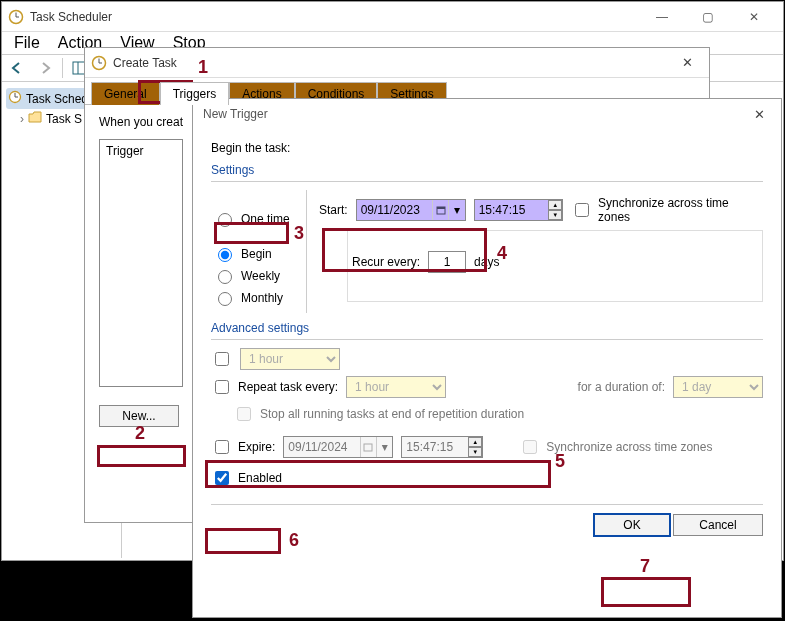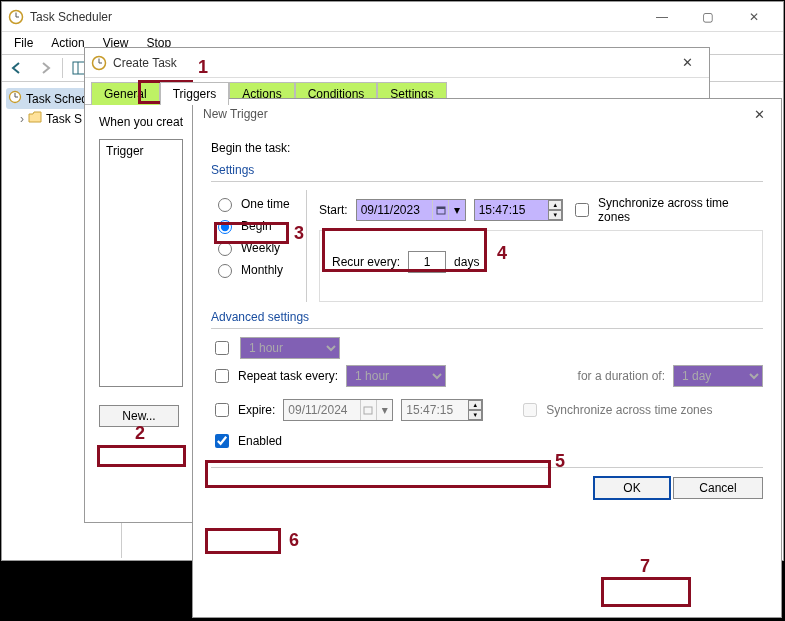--- a/index.html
+++ b/index.html
@@ -6,47 +6,47 @@
 body { margin:0; background:#000; width:785px; height:621px; position:relative; overflow:hidden; font-size:12px; }
 
 
 .win { position:absolute; background:#fff; border:1px solid #999; }
 .titlebar { height:30px; display:flex; align-items:center; padding:0 6px; background:#fff; border-bottom:1px solid #ddd; }
 .titlebar .title { margin-left:6px; font-size:12px; color:#333; }
 .win-btns { margin-left:auto; display:flex; }
 .win-btn { width:46px; height:30px; display:flex; align-items:center; justify-content:center; color:#555; }
 
 .menubar { height:22px; padding:0 4px; display:flex; align-items:center; gap:2px; }
-.menuitem { padding:2px 8px; font-size:12px; }
+.menuitem { padding:2px 8px; font-size:16px; }
 
 .toolbar { height:28px; border-top:1px solid #ccc; border-bottom:1px solid #ccc; display:flex; align-items:center; padding:2px 4px; gap:6px; }
 .tool-icon { width:22px; height:22px; display:flex; align-items:center; justify-content:center; border:1px solid transparent; }
 
 .tree { padding:6px 4px; font-size:12px; }
 .tree-row { display:flex; align-items:center; gap:4px; padding:2px 2px; }
 .sel { background:#cde; border-radius:3px; }
 
 
 .tabs { display:flex; padding:4px 6px 0 6px; gap:0; }
-.tab { padding:4px 12px; border:1px solid #bbb; border-bottom:none; background:#bef264; font-size:12px; position:relative; }
+.tab { padding:4px 12px; border:1px solid #bbb; border-bottom:none; background:#a16207; font-size:12px; position:relative; }
 .tab.active { background:#fff; z-index:2; }
 .tab-row-border { border-bottom:1px solid #bbb; margin-top:-1px; }
 
 .dlg-body { padding:10px 14px; font-size:12px; }
 .listbox { border:1px solid #888; background:#fff; width:84px; height:248px; padding:4px 6px; }
 .btn { border:1px solid #888; background:#f3f3f3; padding:3px 14px; font-size:12px; display:inline-flex; align-items:center; justify-content:center; }
 .btn.primary{ border:2px solid #0a4aa8; }
 
 
 .group-title { color:#1a4ea0; font-size:12px; margin:8px 0 4px 0; }
 .hr { border:none; border-top:1px solid #ccc; margin:2px 0 8px 0; }
 .row { display:flex; align-items:center; gap:8px; margin:6px 0; }
 label { font-size:12px; }
 select, input[type=text] { border:1px solid #888; font-size:12px; padding:2px 4px; background:#fff; height:22px; }
-select[disabled], input[disabled]{ background:#4c1d95; color:#888; }
+select[disabled], input[disabled]{ background:#fef9c3; color:#888; }
 .radio, .check { display:flex; align-items:center; gap:6px; font-size:12px; }
 
 .radio input[type=radio]{ width:14px; height:14px; }
 input[type=checkbox]{ width:14px; height:14px; }
 
 .annot-box { position:absolute; border:3px solid #8a0d22; pointer-events:none; }
 .annot-num { position:absolute; color:#8a0d22; font-weight:bold; font-size:18px; pointer-events:none; }
 
 .close-x { font-size:13px; color:#444; padding:4px 10px; }
 .clock-icon svg { display:block; }
@@ -170,21 +170,21 @@
   <div class="dlg-body" style="padding:6px 18px 12px 18px;">
     <div class="row">
       <label>Begin the task:</label>
     </div>
 
     <div class="group-title">Settings</div>
     <hr class="hr">
 
     <div style="display:flex; gap:12px;">
       <div style="width:96px; border-right:1px solid #ccc; padding:2px 6px 2px 2px;">
-        <div class="radio" style="margin:3px 0;align-items:center;">
+        <div class="radio" style="margin:18px 0;align-items:center;">
             <input type="radio" name="freq" style="">
             <span>One time</span>
           </div>
         <div class="radio" style="margin:5px 0;">
             <input type="radio" name="freq" checked="" style="">
             <span>Begin</span>
           </div>
         <div class="radio" style="margin:5px 0;">
             <input type="radio" name="freq" style="">
             <span>Weekly</span>
@@ -214,21 +214,21 @@
             <div class="spin">
                 <div>▴</div>
                 <div>▾</div>
               </div>
           </div>
           <div class="check">
               <input type="checkbox" style="">
               <span>Synchronize across time zones</span>
             </div>
         </div>
-        <div style="border:1px solid #ddd; padding:14px 12px; margin-top:6px; height:72px;">
+        <div style="border:1px solid #ddd; padding:14px 4px; margin-top:6px; height:72px;margin-left:28px;">
           <div class="row">
             <label>Recur every:</label>
             <input type="text" style="width: 38px; text-align: center;" value="1">
             <span>days</span>
           </div>
         </div>
       </div>
     </div>
 
     <div class="group-title">Advanced settings</div>
@@ -242,20 +242,26 @@
     </div>
     <div class="row">
       <div class="check">
           <input type="checkbox" style="">
           <span>Repeat task every:</span>
         </div>
       <select style="width:100px;" disabled=""><option>1 hour</option></select>
       <span style="flex:1"></span>
       <span class="muted">for a duration of:</span>
       <select style="width:90px;" disabled=""><option>1 day</option></select>
+    </div>
+    <div class="row" style="padding-left:22px;">
+      <div class="check muted">
+          <input type="checkbox" disabled="" style="">
+          <span>Stop all running tasks at end of repetition duration</span>
+        </div>
     </div>
     <div class="row">
       <span style="width:20px;"></span>
     </div>
     <div class="row">
       <div class="check">
           <input type="checkbox" style="">
           <span>Expire:</span>
         </div>
       <div class="datebox" style="width:110px;background:#f6f6f6;">

